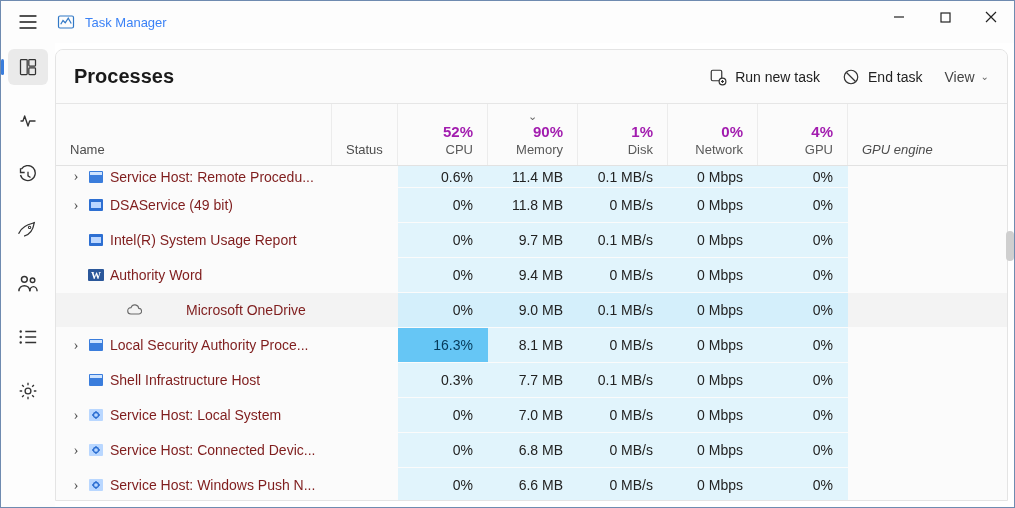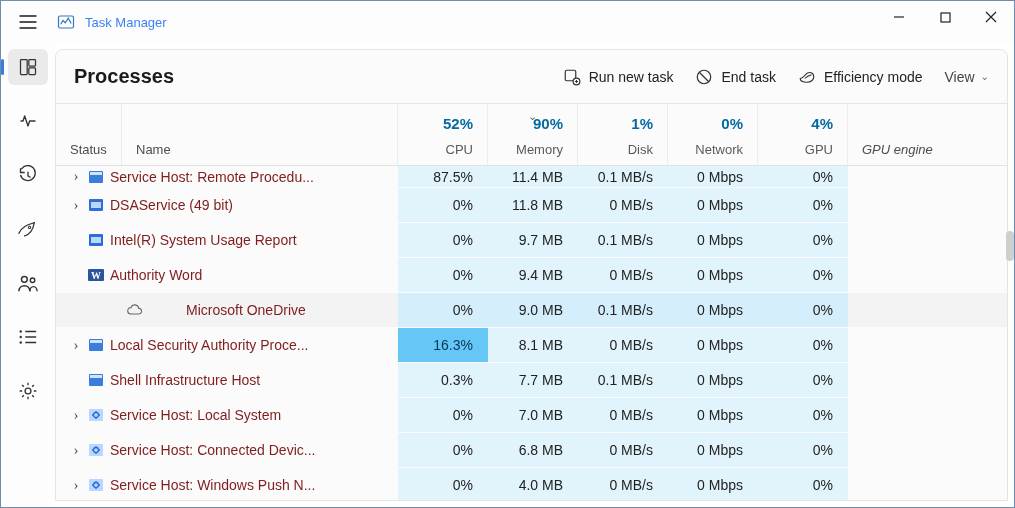--- a/index.html
+++ b/index.html
@@ -128,22 +128,22 @@
     display:flex;flex-direction:column;justify-content:flex-end;
     padding:0 14px 8px 14px;
     border-right:1px solid #ececec;
     position:relative;
   }
   .col:last-child{border-right:none;font-style:italic;}
   .col.name{width:276px;justify-content:flex-end;padding-bottom:8px;}
   .col.status{width:66px;}
   .col.num{width:90px;align-items:flex-end;text-align:right;}
   .col.eng{flex:1;}
-  .num-top{font-weight:600;color:#0369a1;font-size:15px;}
-  .num-bot{color:#5a5a5a;font-size:13px;margin-top:10px;}
+  .num-top{font-weight:600;color:#a21caf;font-size:15px;}
+  .num-bot{color:#5a5a5a;font-size:13px;margin-top:2px;}
   .sort-caret{
     position:absolute;top:6px;left:0;right:0;
     display:flex;justify-content:center;
     font-size:11px;color:#666;
   }
 
   
   .tbody{
     flex:1;
     overflow:hidden;
@@ -293,42 +293,33 @@
         </div>
         <div class="tb-btn">
           <span class="ico">
             <svg width="18" height="18" viewBox="0 0 24 24" fill="none">
                 <circle cx="12" cy="12" r="9" stroke="#333" stroke-width="1.6"></circle>
                 <path d="M6 6l12 12" stroke="#333" stroke-width="1.6"></path>
               </svg>
           </span>
           <span>End task</span>
         </div>
-        <div class="tb-btn">
-          <span class="ico">
-            <svg width="20" height="18" viewBox="0 0 24 20" fill="none">
-                <path d="M3 12c6 0 6-8 12-8 4 0 6 3 6 6s-3 7-9 7c-5 0-9-2-9-5Z" stroke="#333" stroke-width="1.6"></path>
-                <path d="M9 12c2-2 5-4 9-5" stroke="#333" stroke-width="1.4"></path>
-              </svg>
-          </span>
-          <span>Efficiency mode</span>
-        </div>
         <div class="view-btn">
           <span>View</span>
           <span style="font-size:10px;color:#666;">⌄</span>
         </div>
       </div>
     </div>
 
     <div class="thead">
+      <div class="col name">
+        <span>Name</span>
+      </div>
       <div class="col status">
         <span>Status</span>
-      </div>
-      <div class="col name">
-        <span>Name</span>
       </div>
       <div class="col num">
         <span class="num-top">52%</span>
         <span class="num-bot">CPU</span>
       </div>
       <div class="col num">
         <div class="sort-caret">⌄</div>
         <span class="num-top">90%</span>
         <span class="num-bot">Memory</span>
       </div>
@@ -355,21 +346,21 @@
             <span class="expander " style="transform: none; font-family: &quot;Segoe UI&quot;; font-size: 15px; color: rgb(85, 85, 85);">›</span>
             <span class="app-ico">
               <svg width="16" height="16" viewBox="0 0 16 16">
                 <rect x="1" y="2" width="14" height="12" rx="1" fill="#3a7ddc"></rect>
                 <rect x="2" y="3" width="12" height="3" fill="#cfe4ff"></rect>
               </svg>
             </span>
             <span class="proc-name">Service Host: Remote Procedu...</span>
           </div>
           <div class="cell status"></div>
-          <div class="cell num tint">87.5%</div>
+          <div class="cell num tint">0.6%</div>
           <div class="cell num tint">11.4 MB</div>
           <div class="cell num tint">0.1 MB/s</div>
           <div class="cell num tint">0 Mbps</div>
           <div class="cell num tint">0%</div>
           <div class="cell eng"></div>
         </div>
         <div class="row">
           <div class="cell name">
             <span class="expander " style="transform: none; font-family: &quot;Segoe UI&quot;; font-size: 15px; color: rgb(85, 85, 85);">›</span>
             <span class="app-ico">
@@ -529,21 +520,21 @@
               <svg width="16" height="16" viewBox="0 0 16 16">
                 <rect x="1" y="2" width="14" height="12" rx="1" fill="#b9d7ff"></rect>
                 <circle cx="8" cy="8" r="2.5" fill="none" stroke="#2d6fd2" stroke-width="1.3"></circle>
                 <path d="M8 4v1.5M8 10.5V12M4 8h1.5M10.5 8H12" stroke="#2d6fd2" stroke-width="1.3"></path>
               </svg>
             </span>
             <span class="proc-name">Service Host: Windows Push N...</span>
           </div>
           <div class="cell status"></div>
           <div class="cell num tint">0%</div>
-          <div class="cell num tint">4.0 MB</div>
+          <div class="cell num tint">6.6 MB</div>
           <div class="cell num tint">0 MB/s</div>
           <div class="cell num tint">0 Mbps</div>
           <div class="cell num tint">0%</div>
           <div class="cell eng"></div>
         </div>
       </div>
 
   </div>
 </div>
 

